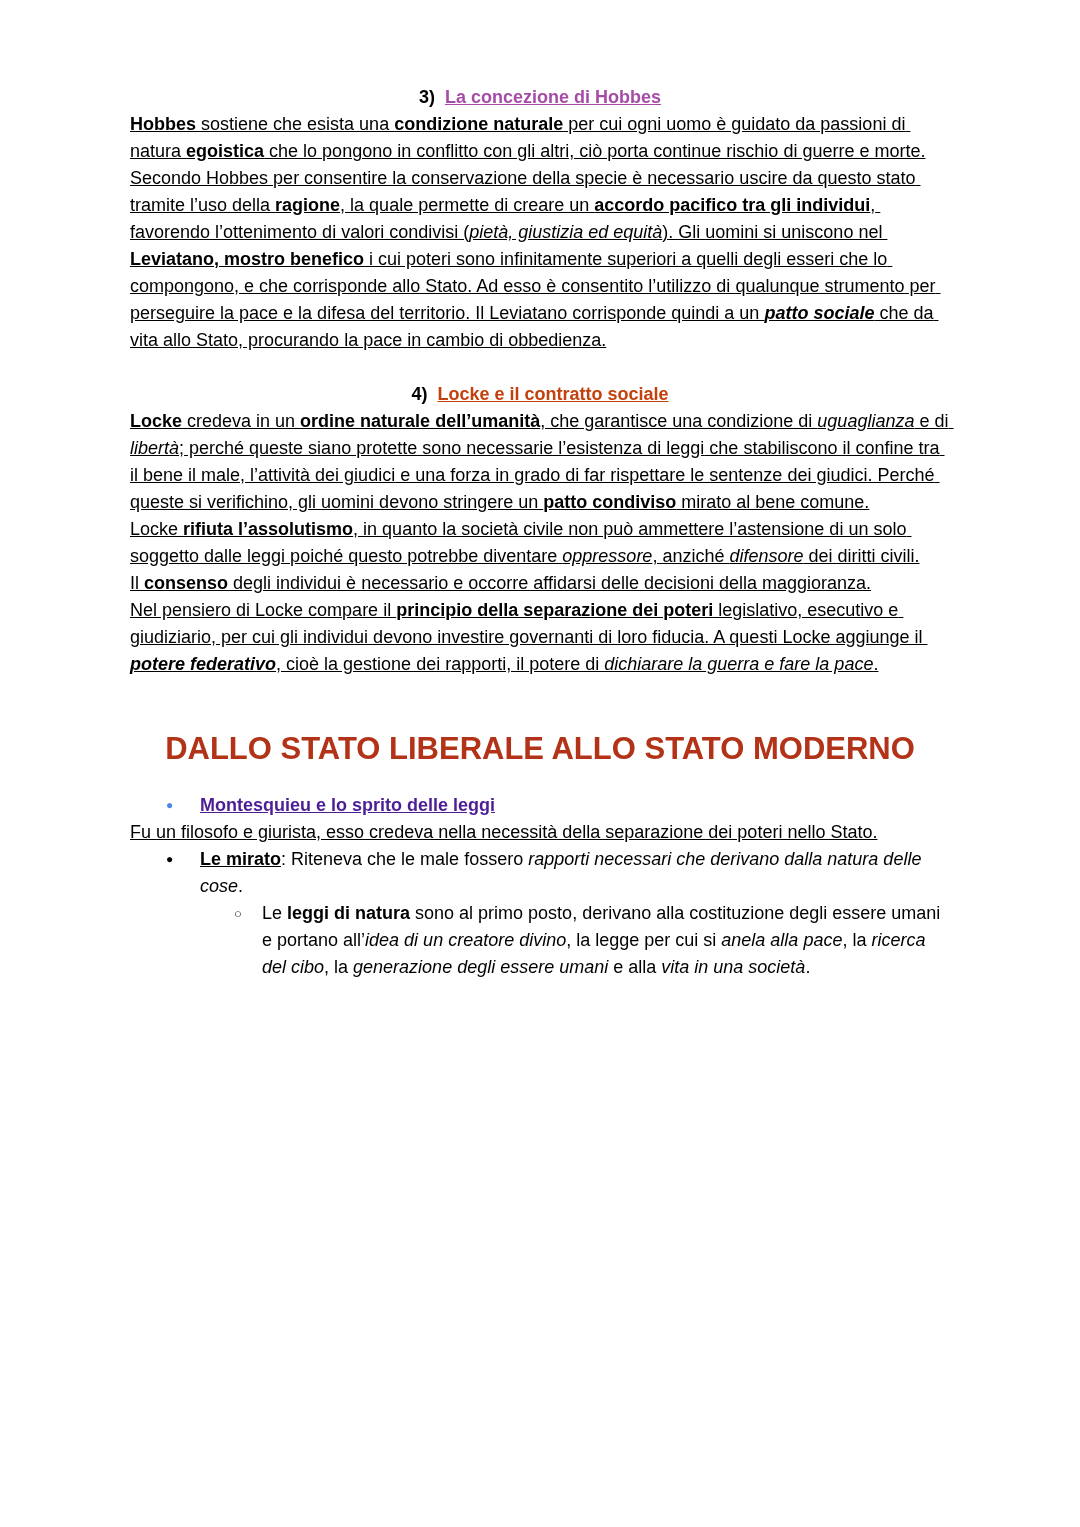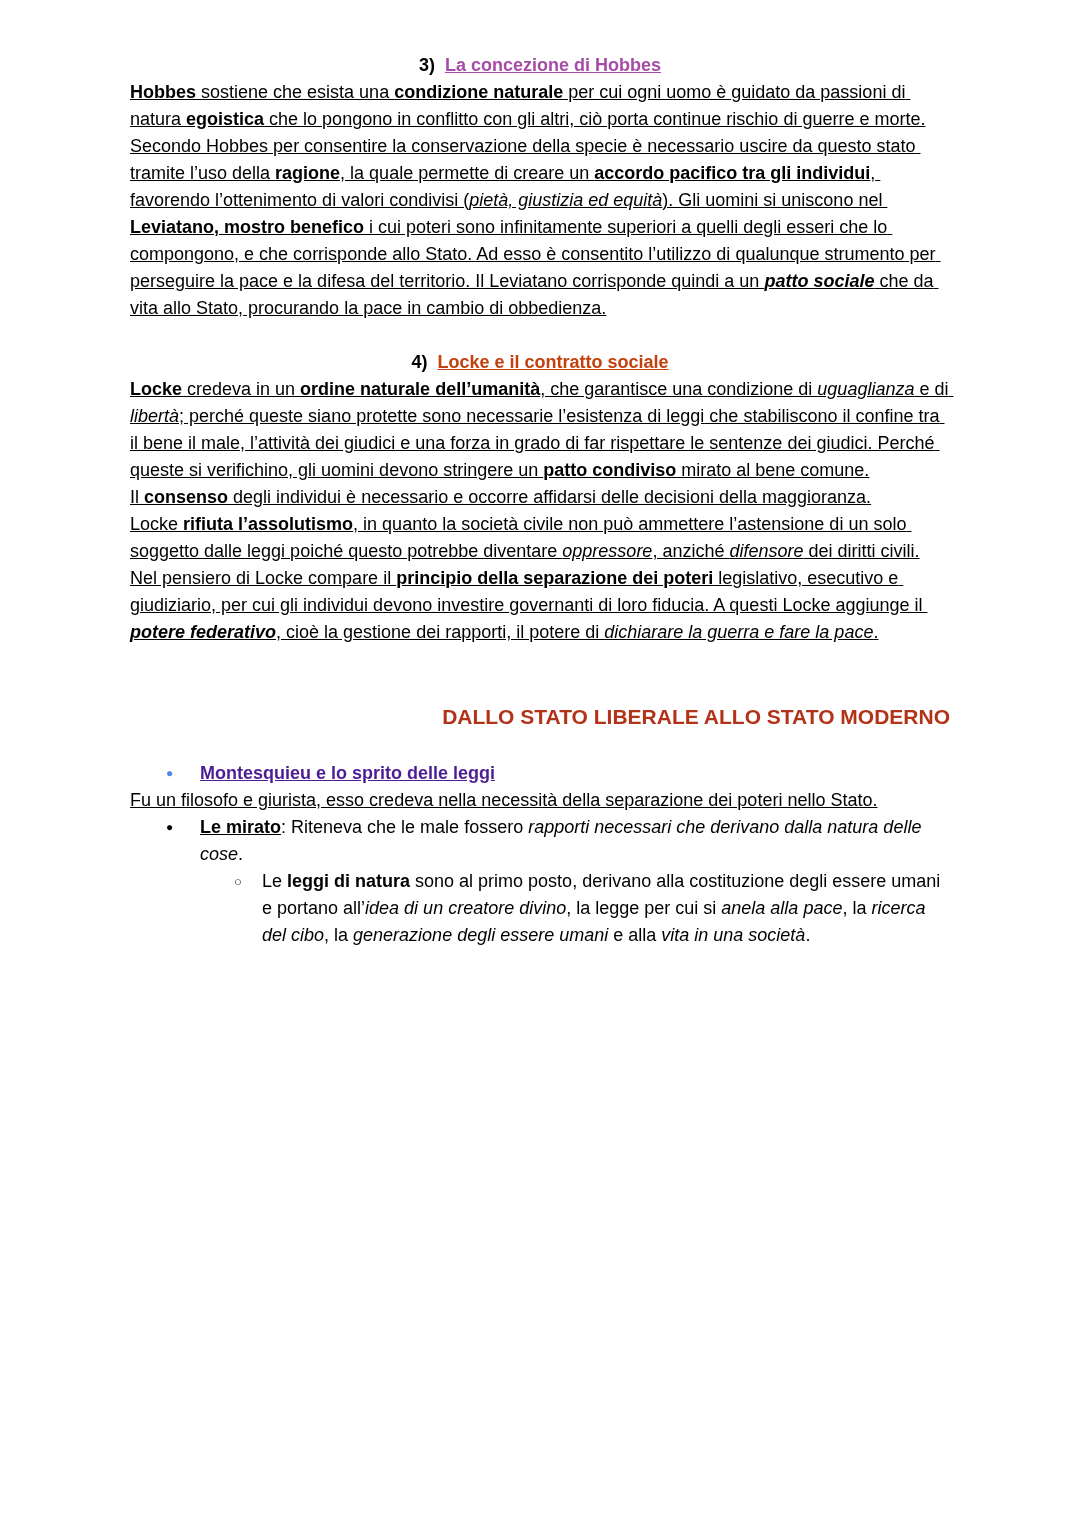--- a/index.html
+++ b/index.html
@@ -6,33 +6,33 @@
   html, body { background: #ffffff; }
   body {
     font-family: "Liberation Sans", sans-serif;
     color: #000000;
     width: 1080px;
   }
   .page {
     width: 1080px;
     min-height: 1527px;
     background: #ffffff;
-    padding: 52px 130px 60px 130px;
+    padding: 84px 130px 60px 130px;
   }
   .doc-body { width: 100%; }
   .block {
     font-size: 18px;
     line-height: 27px;
     color: #000000;
   }
   .block span { white-space: pre-wrap; }
   .heading { text-align: center; }
   .title {
-    text-align: right;
-    font-size: 21px;
+    text-align: center;
+    font-size: 31px;
     line-height: 33px;
   }
   .para { text-align: left; text-decoration: underline; }
   .b { font-weight: bold; }
   .i { font-style: italic; }
   .u { text-decoration: underline; }
   .spacer { width: 100%; }
   .bullet, .subbullet { display: flex; }
   .bullet { padding-left: 36px; }
   .bullet .bullet-glyph {
@@ -54,22 +54,22 @@
 <body>
 
 <div class="page">
   <div class="doc-body">
       <div class="block heading"><span class="b">3)  </span><span class="b u" style="color: rgb(166, 76, 166);">La concezione di Hobbes</span></div>
       <div class="block para"><span class="b u">Hobbes</span><span> sostiene che esista una </span><span class="b">condizione naturale</span><span> per cui ogni uomo è guidato da passioni di natura </span><span class="b">egoistica</span><span> che lo pongono in conflitto con gli altri, ciò porta continue rischio di guerre e morte.</span></div>
       <div class="block para"><span>Secondo Hobbes per consentire la conservazione della specie è necessario uscire da questo stato tramite l’uso della </span><span class="b">ragione</span><span>, la quale permette di creare un </span><span class="b">accordo pacifico tra gli individui</span><span>, favorendo l’ottenimento di valori condivisi (</span><span class="i">pietà, giustizia ed equità</span><span>). Gli uomini si uniscono nel </span><span class="b u">Leviatano, mostro benefico</span><span> i cui poteri sono infinitamente superiori a quelli degli esseri che lo compongono, e che corrisponde allo Stato. Ad esso è consentito l’utilizzo di </span><span class="u">qualunque strumento</span><span> per perseguire la pace e la difesa del territorio. Il Leviatano corrisponde quindi a un </span><span class="b i">patto sociale</span><span> che da vita allo Stato, procurando la pace in cambio di obbedienza.</span></div>
       <div class="spacer" style="height: 27px;"></div>
       <div class="block heading"><span class="b">4)  </span><span class="b u" style="color: #c2410c;">Locke e il contratto sociale</span></div>
       <div class="block para"><span class="b u">Locke</span><span> credeva in un </span><span class="b">ordine naturale dell’umanità</span><span>, che garantisce una condizione di </span><span class="i">uguaglianza</span><span> e di </span><span class="i">libertà</span><span>; perché queste siano protette sono necessarie l’esistenza di </span><span class="u">leggi</span><span> che stabiliscono il confine tra il bene il male, l’</span><span class="u">attività dei giudici</span><span> e una forza in grado di far rispettare le </span><span class="u">sentenze dei giudici</span><span>. Perché queste si verifichino, gli uomini devono stringere un </span><span class="b">patto condiviso</span><span> mirato al bene comune.</span></div>
+      <div class="block para"><span>Locke </span><span class="b u">rifiuta l’assolutismo</span><span>, in quanto la società civile non può ammettere l’astensione di un solo soggetto dalle leggi poiché questo potrebbe diventare </span><span class="i">oppressore</span><span>, anziché </span><span class="i">difensore</span><span> dei diritti civili.</span></div>
       <div class="block para"><span>Il </span><span class="b u">consenso</span><span> degli individui è necessario e occorre affidarsi delle decisioni della maggioranza.</span></div>
-      <div class="block para"><span>Locke </span><span class="b u">rifiuta l’assolutismo</span><span>, in quanto la società civile non può ammettere l’astensione di un solo soggetto dalle leggi poiché questo potrebbe diventare </span><span class="i">oppressore</span><span>, anziché </span><span class="i">difensore</span><span> dei diritti civili.</span></div>
       <div class="block para"><span>Nel pensiero di Locke compare il </span><span class="b">principio della separazione dei poteri</span><span> legislativo, esecutivo e giudiziario, per cui gli individui devono investire governanti di loro fiducia. A questi Locke aggiunge il </span><span class="b i">potere federativo</span><span>, cioè la gestione dei rapporti, il potere di </span><span class="i u">dichiarare la guerra e fare la pace</span><span>.</span></div>
       <div class="spacer" style="height: 54px;"></div>
       <div class="block title"><span class="b" style="color: rgb(178, 51, 24);">DALLO STATO LIBERALE ALLO STATO MODERNO</span></div>
       <div class="spacer" style="height: 27px;"></div>
       <div class="block bullet">
         <span class="bullet-glyph" style="color: rgb(74, 134, 232);">●</span>
         <span class="bullet-content"><span class="b u" style="color: #4c1d95;">Montesquieu e lo sprito delle leggi</span></span>
       </div>
       <div class="block para"><span>Fu un filosofo e giurista, esso credeva nella necessità della separazione dei poteri nello Stato.</span></div>
       <div class="block bullet">

